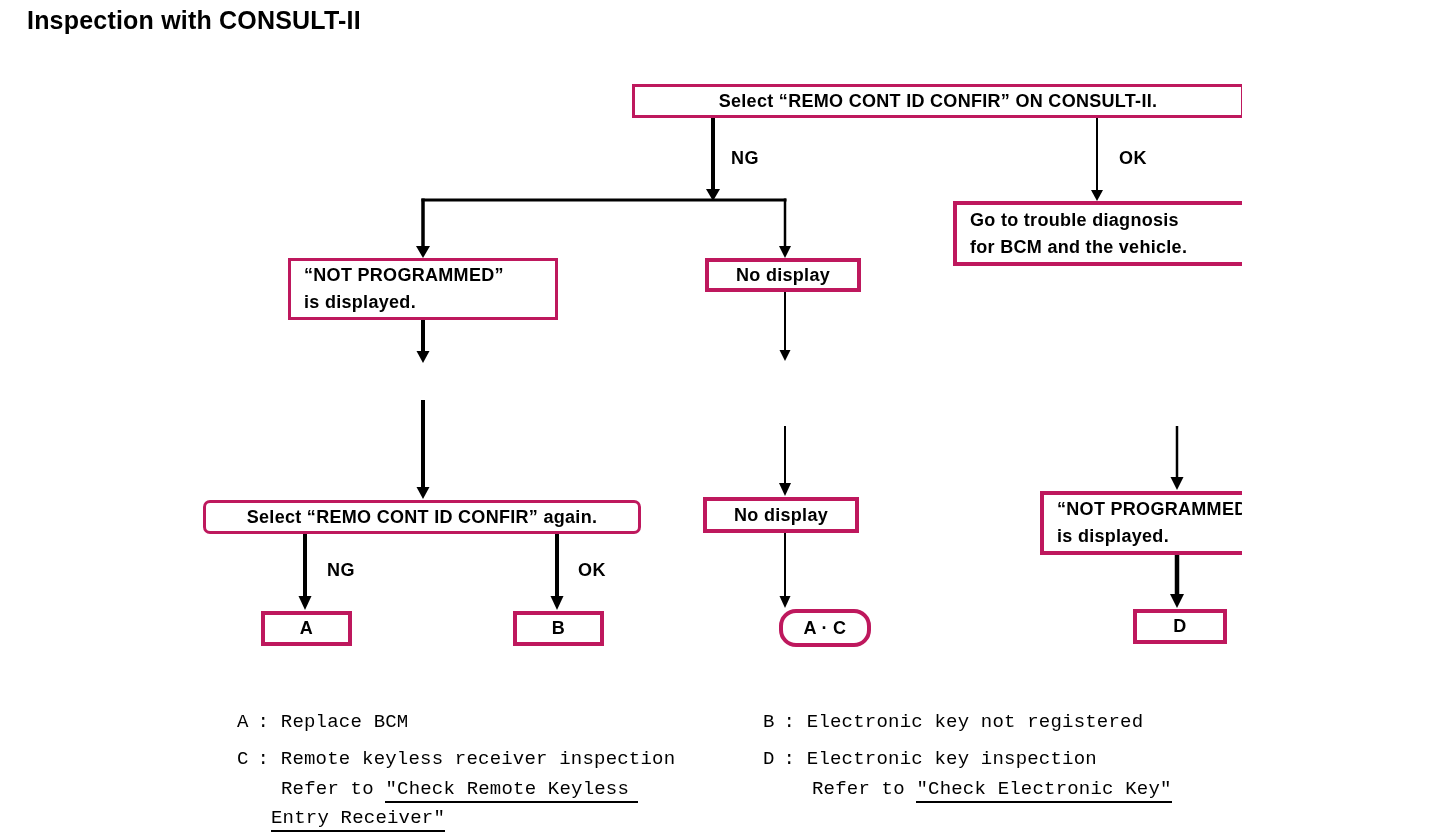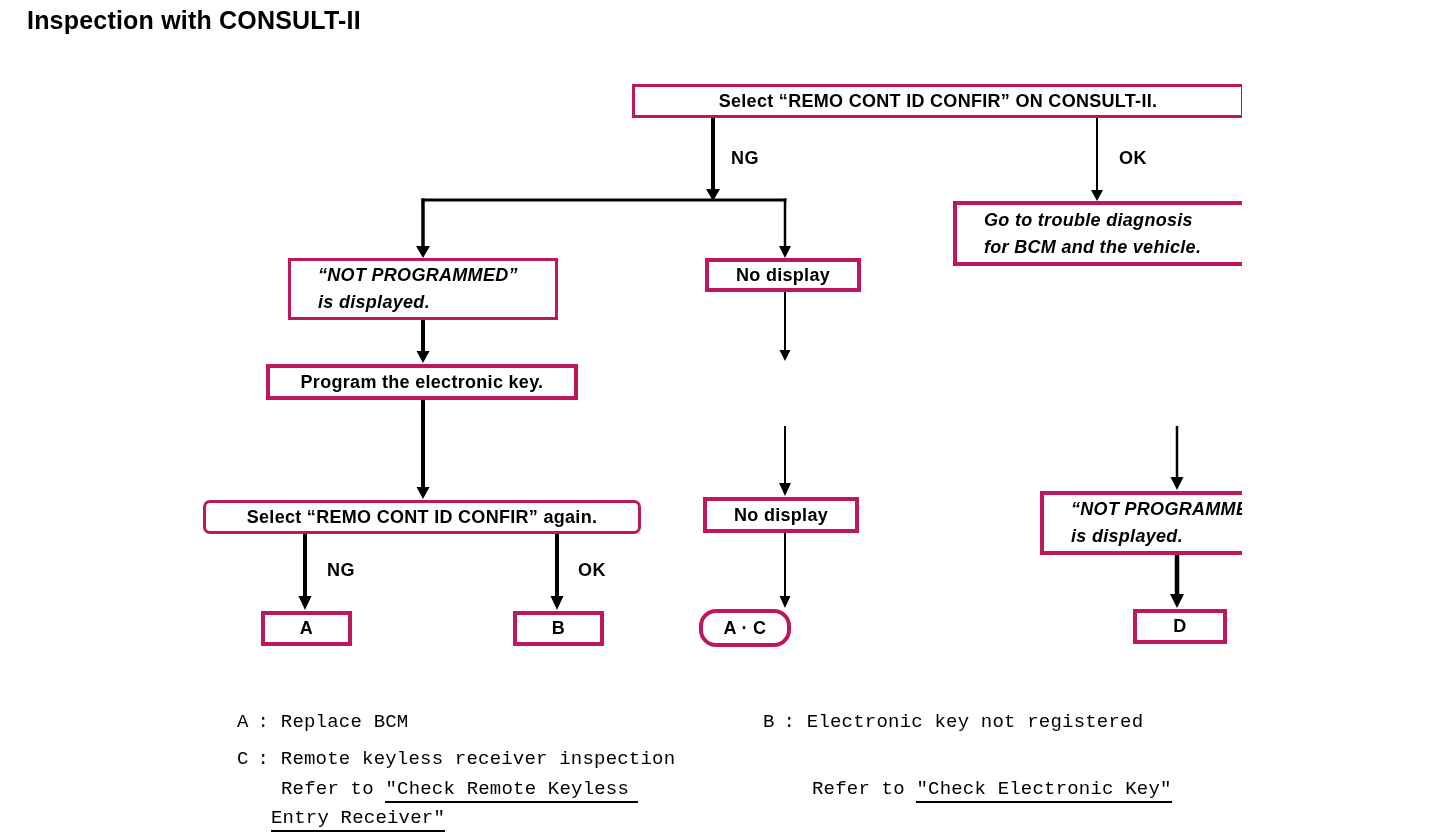--- a/index.html
+++ b/index.html
@@ -16,21 +16,21 @@
   svg.wires polygon { fill:#000; stroke:none; }
   .box {
     position:absolute; box-sizing:border-box; background:#fff;
     border:4px solid #be185d; font-size:18px; font-weight:bold;
     display:flex; align-items:center; justify-content:center;
     letter-spacing:0.3px; white-space:pre-line; text-align:center;
   }
   .box.thick { border-width:3px; }
   .box.leftalign {
     justify-content:flex-start; text-align:left;
-    padding-left:27px; line-height:27px;font-style:italic;
+    padding-left:13px; line-height:27px;
   }
   .elabel { position:absolute; font-size:18px; font-weight:bold; letter-spacing:0.5px; }
   .figcode { position:absolute; left:1330px; top:667px; font-size:13px; color:#8b5cf6; letter-spacing:0.3px; }
   .legend { position:absolute; font-size:19px; font-weight:normal; letter-spacing:0.2px; white-space:nowrap;font-family:Liberation Mono, monospace; }
   .ulink { border-bottom:2px solid #000; padding-bottom:1px; }
   .sp { padding-right:9px; }
 </style>
 </head>
 <body>
 
@@ -95,35 +95,34 @@
   <div class="box thick" style="left:632px; top:84px; width:612px; height:34px;">Select “REMO CONT ID CONFIR” ON CONSULT-II.</div>
 
   <div class="box leftalign" style="left:953px; top:201px; width:297px; height:65px;">Go to trouble diagnosis
 for BCM and the vehicle.</div>
 
   <div class="box leftalign thick" style="left:288px; top:258px; width:270px; height:62px;">“NOT PROGRAMMED”
 is displayed.</div>
 
   <div class="box" style="left:705px; top:258px; width:156px; height:34px;">No display</div>
 
-  <div class="box" style="left:266px; top:364px; width:312px; height:36px;">Program the electronic key.</div>
 
 
   <div class="box thick" style="left:203px; top:500px; width:438px; height:34px;border-radius:7px;">Select “REMO CONT ID CONFIR” again.</div>
 
   <div class="box" style="left:703px; top:497px; width:156px; height:36px;">No display</div>
 
   <div class="box leftalign" style="left:1040px; top:491px; width:265px; height:64px;">“NOT PROGRAMMED”
 is displayed.</div>
 
   <div class="box" style="left:261px; top:611px; width:91px; height:35px;">A</div>
 
   <div class="box" style="left:513px; top:611px; width:91px; height:35px;">B</div>
 
-  <div class="box" style="left:699px; top:609px; width:92px; height:38px;border-radius:17px;">A · C</div>
+  <div class="box" style="left:779px; top:609px; width:92px; height:38px;border-radius:17px;">A · C</div>
 
   <div class="box" style="left:1133px; top:609px; width:94px; height:35px;">D</div>
 
   <div class="elabel" style="left:731px; top:148px;">NG</div>
   <div class="elabel" style="left:1119px; top:148px;">OK</div>
   <div class="elabel" style="left:327px; top:560px;">NG</div>
   <div class="elabel" style="left:578px; top:560px;">OK</div>
 
   <div class="figcode">PIIA2842E</div>
 
@@ -138,17 +137,20 @@
   <div class="legend" style="left:237px; top:748px;">
     <span class="sp">C</span><span>: Remote keyless receiver inspection</span>
   </div>
   <div class="legend" style="left:281px; top:778px;">
     <span>Refer to </span><span class="ulink sp">"Check Remote Keyless</span>
   </div>
   <div class="legend" style="left:271px; top:807px;">
     <span class="ulink">Entry Receiver"</span>
   </div>
 
+  <div class="legend" style="left:763px; top:748px;">
+    <span class="sp">D</span><span>: Electronic key inspection</span>
+  </div>
   <div class="legend" style="left:812px; top:778px;">
     <span>Refer to </span><span class="ulink">"Check Electronic Key"</span>
   </div>
 
 </div>
 
 </body></html>

